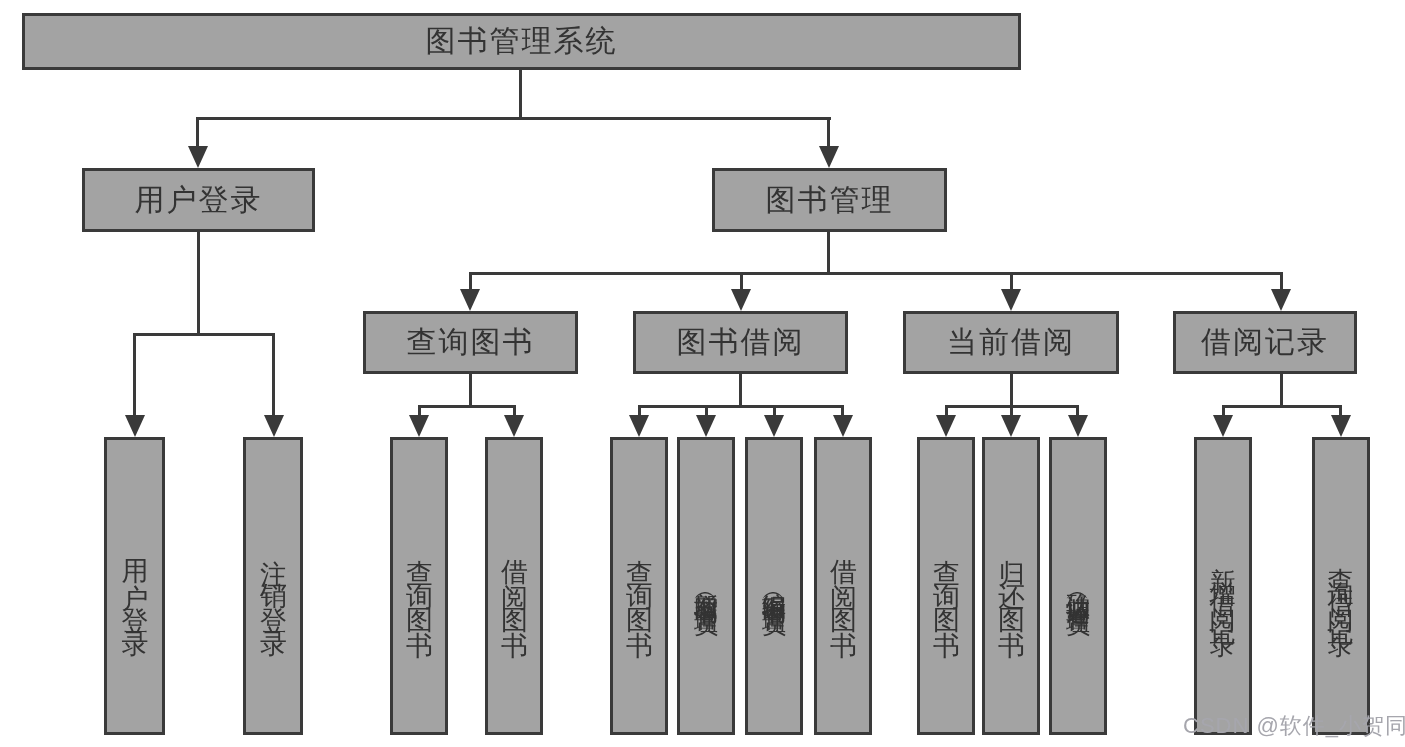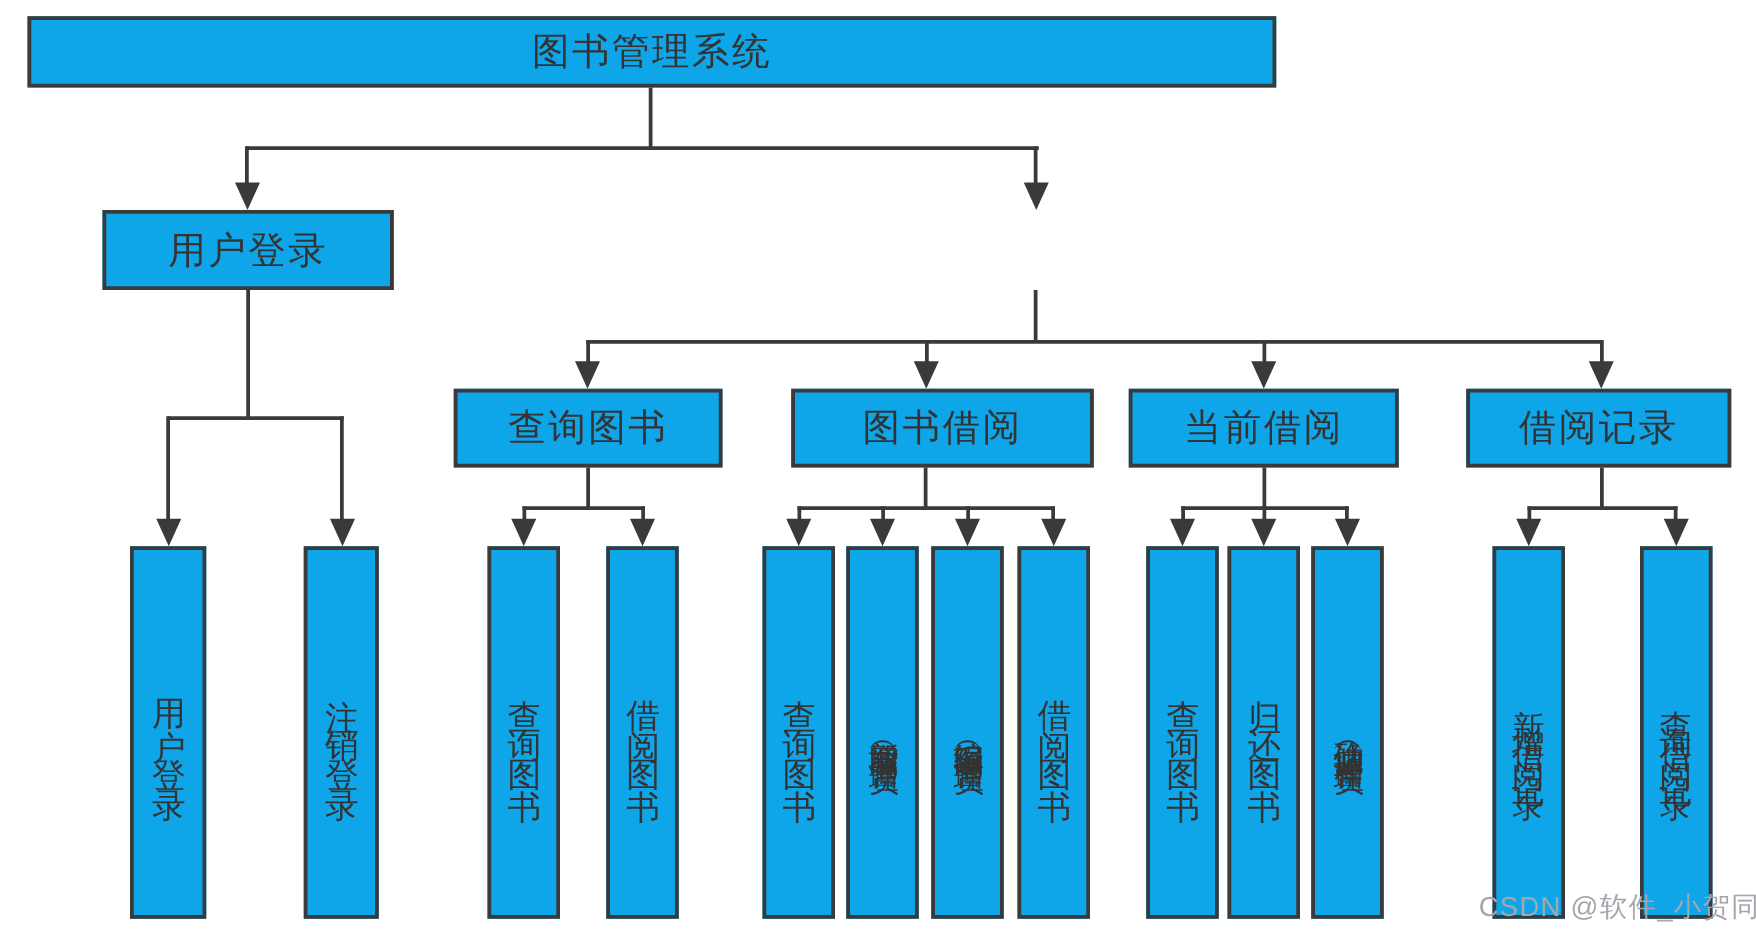--- a/index.html
+++ b/index.html
@@ -2,21 +2,21 @@
 <html><head>
 <meta charset="utf-8">
 <style>
   html,body { margin:0; padding:0; background:#ffffff; }
   .canvas {
     position:relative; width:1405px; height:747px; background:#ffffff;
     font-family:"Liberation Sans", sans-serif; overflow:hidden;
   }
   .box {
     position:absolute; box-sizing:border-box;
-    border:3px solid #3a3a3a; background:#0ea5e9;
+    border:3px solid #3a3a3a; background:#a3a3a3;
     display:flex; align-items:center; justify-content:center;
     color:#333333;
   }
   .hbox { font-size:30px; letter-spacing:2px; }
   .line { position:absolute; background:#3a3a3a; }
   .arrow {
     position:absolute; width:0; height:0;
     border-left:10px solid transparent; border-right:10px solid transparent;
     border-top:22px solid #3a3a3a;
   }
@@ -44,20 +44,23 @@
   <div class="line" style="left:519px; top:70px; width:3px; height:49px;"></div>
   <div class="line" style="left:197px; top:117px; width:634px; height:3px;"></div>
   <div class="line" style="left:196px; top:117px; width:3px; height:32px;"></div>
   <div class="arrow" style="left:188px; top:146px;"></div>
   <div class="line" style="left:827px; top:117px; width:3px; height:32px;"></div>
   <div class="arrow" style="left:819px; top:146px;"></div>
 
   <div class="box hbox" style="left:82px; top:168px; width:233px; height:64px;">
     <span>用户登录</span>
   </div>
+  <div class="box hbox" style="left:712px; top:168px; width:235px; height:64px;">
+    <span>图书管理</span>
+  </div>
 
   <div class="line" style="left:197px; top:232px; width:3px; height:104px;"></div>
   <div class="line" style="left:134px; top:333px; width:141px; height:3px;"></div>
   <div class="line" style="left:133px; top:333px; width:3px; height:84px;"></div>
   <div class="arrow" style="left:125px; top:415px;"></div>
   <div class="line" style="left:272px; top:333px; width:3px; height:84px;"></div>
   <div class="arrow" style="left:264px; top:415px;"></div>
 
   <div class="box" style="left:104px; top:437px; width:61px; height:298px;">
     <span class="vtext len4">用户登录</span>
@@ -73,27 +76,27 @@
   <div class="line" style="left:740px; top:272px; width:3px; height:19px;"></div>
   <div class="arrow" style="left:731px; top:289px;"></div>
   <div class="line" style="left:1010px; top:272px; width:3px; height:19px;"></div>
   <div class="arrow" style="left:1001px; top:289px;"></div>
   <div class="line" style="left:1280px; top:272px; width:3px; height:19px;"></div>
   <div class="arrow" style="left:1271px; top:289px;"></div>
 
   <div class="box hbox" style="left:363px; top:311px; width:215px; height:63px;">
     <span>查询图书</span>
   </div>
-  <div class="box hbox" style="left:633px; top:311px; width:242px; height:63px;">
+  <div class="box hbox" style="left:633px; top:311px; width:215px; height:63px;">
     <span>图书借阅</span>
   </div>
   <div class="box hbox" style="left:903px; top:311px; width:216px; height:63px;font-family:Liberation Serif, serif;">
     <span>当前借阅</span>
   </div>
-  <div class="box hbox" style="left:1173px; top:311px; width:212px; height:63px;">
+  <div class="box hbox" style="left:1173px; top:311px; width:184px; height:63px;">
     <span>借阅记录</span>
   </div>
 
   <div class="line" style="left:469px; top:374px; width:3px; height:33px;"></div>
   <div class="line" style="left:418px; top:405px; width:98px; height:3px;"></div>
   <div class="line" style="left:418px; top:405px; width:3px; height:12px;"></div>
   <div class="arrow" style="left:409px; top:415px;"></div>
   <div class="line" style="left:513px; top:405px; width:3px; height:12px;"></div>
   <div class="arrow" style="left:504px; top:415px;"></div>
 

